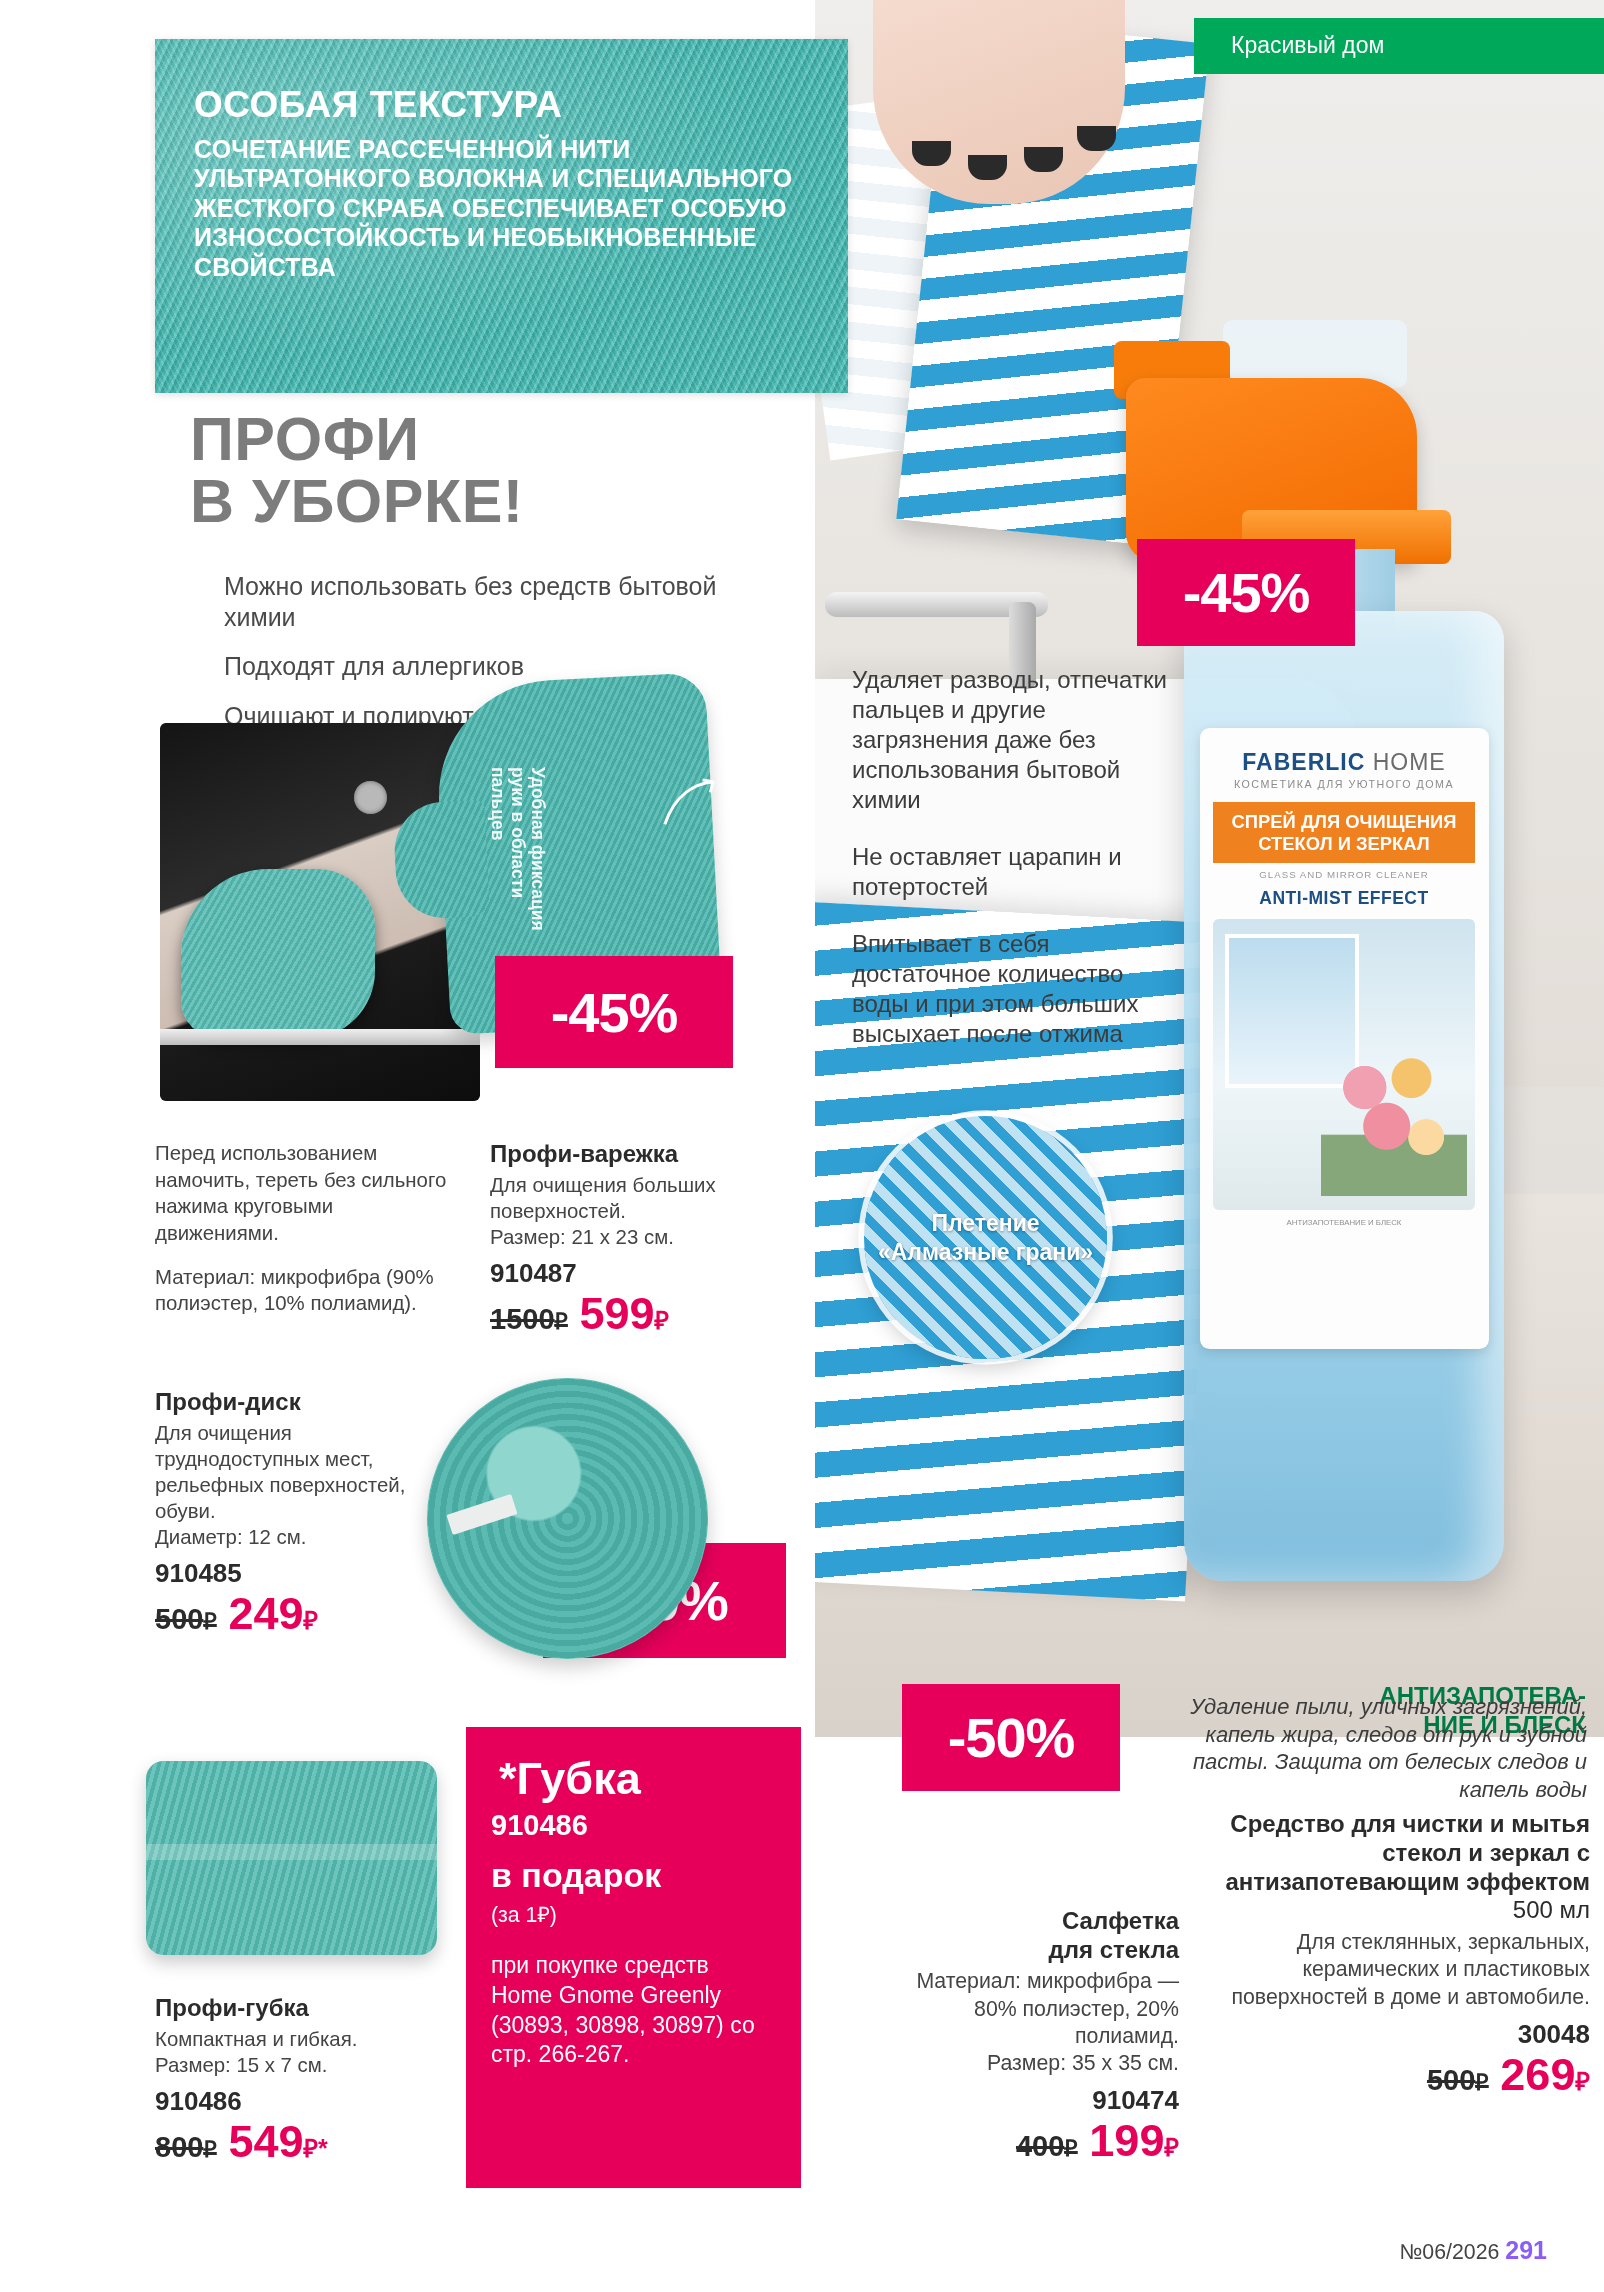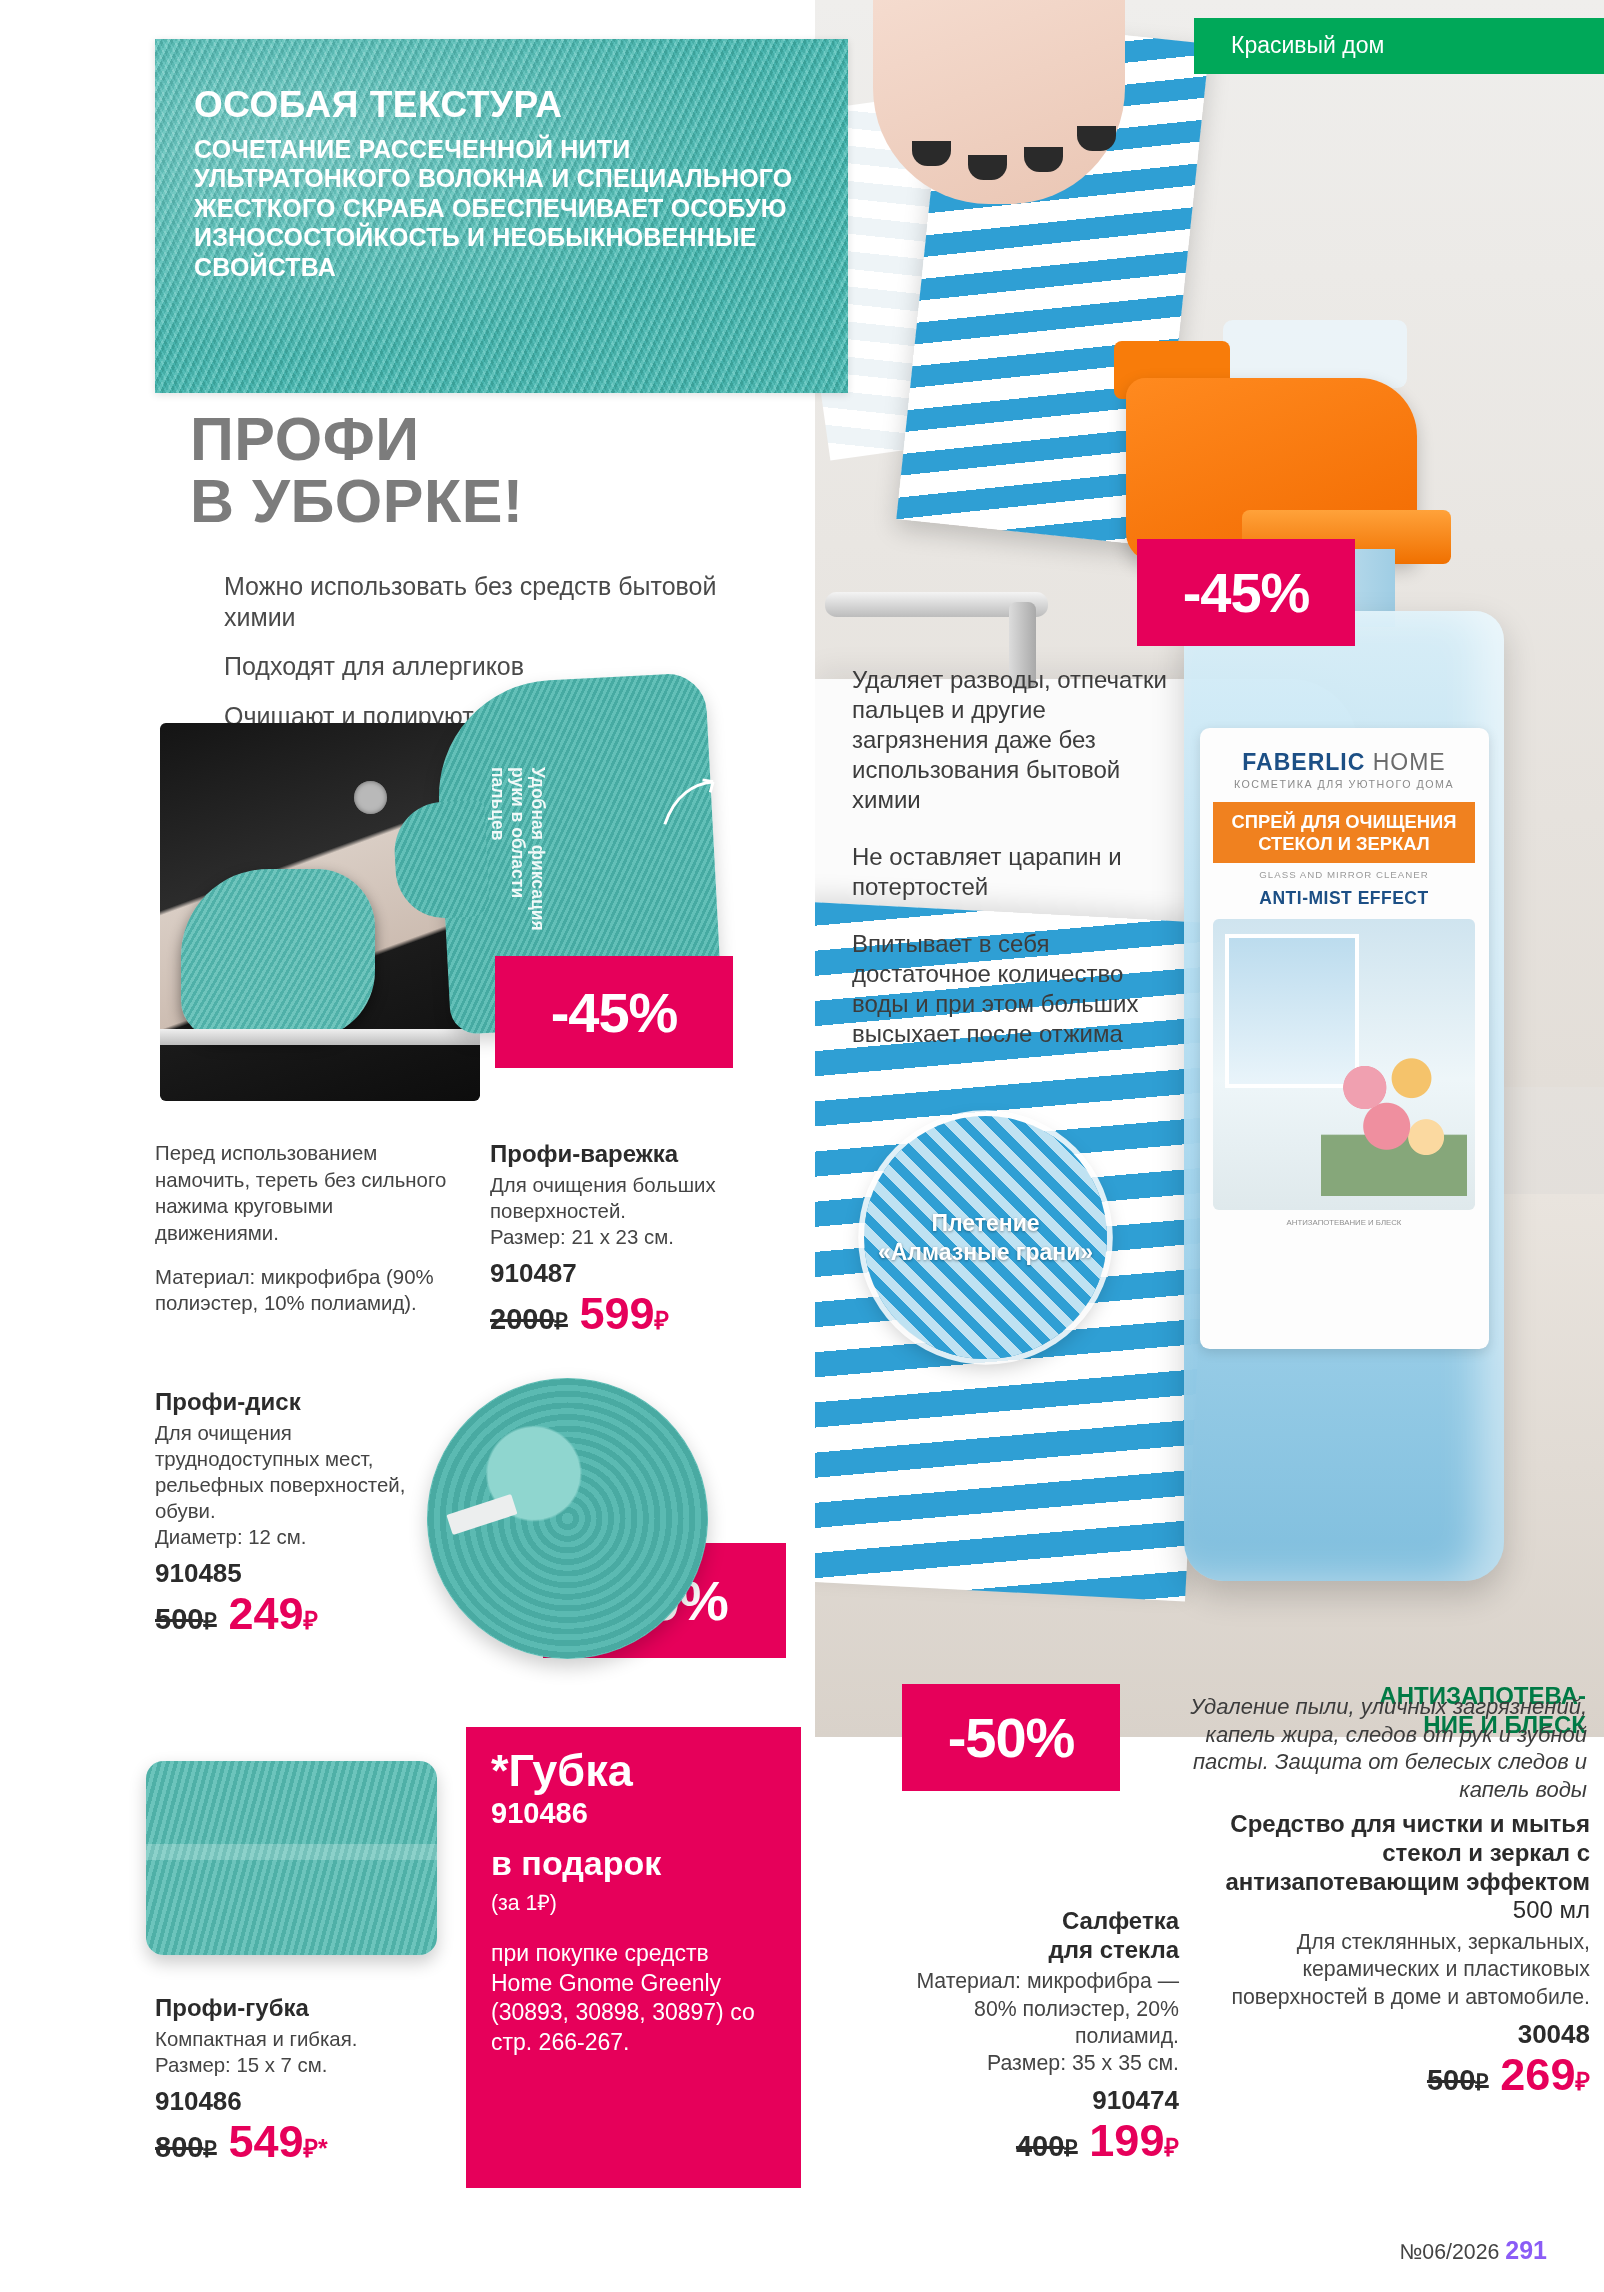--- a/index.html
+++ b/index.html
@@ -112,21 +112,21 @@
     box-shadow:0 7.8px 17.5px rgba(0,0,0,.2);
   }
   .sponge-photo::after{content:"";position:absolute;left:0;top:83px;width:100%;height:15.5px;background:rgba(255,255,255,.22);}
   .lt-sponge{position:absolute;left:155px;top:1994px;width:281px;}
 
   
   .gift{
     position:absolute;left:466px;top:1727px;width:335px;height:461px;background:#e6005a;color:#fff;padding:21.3px 25px;
     box-sizing:border-box;
   }
-  .gift .g1{font-size:45px;font-weight:700;line-height:1;margin:0;}
+  .gift .g1{font-size:45px;font-weight:700;line-height:1;margin:8px;}
   .gift .g2{font-size:29px;font-weight:600;margin:3.9px 0 13.6px 0;}
   .gift .g3{font-size:34px;font-weight:700;margin:0;}
   .gift .g4{font-size:21.3px;margin:3.9px 0 15.5px 0;}
   .gift .g5{font-size:23px;line-height:1.3;}
 
   
   .hero{
     position:absolute;left:815px;top:0;width:790px;height:1737px;overflow:hidden;
     background:linear-gradient(180deg,#f0efed 0%,#e7e4e0 45%,#ded9d4 100%);
   }
@@ -325,21 +325,21 @@
     <p>Перед использованием намочить, тереть без сильного нажима круговыми движениями.</p>
     <p>Материал: микрофибра (90% полиэстер, 10% полиамид).</p>
   </div>
 
   <div class="lt-mitt">
     <p class="prod-title">Профи-варежка</p>
     <p class="prod-desc" style="white-space:pre-line">Для очищения больших поверхностей.
 Размер: 21 х 23 см.</p>
     <div class="art">910487</div>
     <div class="price-row">
-      <span class="old"><span>2000</span><span class="rub">₽</span></span>
+      <span class="old"><span>1500</span><span class="rub">₽</span></span>
       <span class="new"><span>599</span><span class="rub">₽</span></span>
     </div>
   </div>
 
   <div class="lt-disc">
     <p class="prod-title">Профи-диск</p>
     <p class="prod-desc" style="white-space:pre-line">Для очищения труднодоступных мест, рельефных поверхностей, обуви.
 Диаметр: 12 см.</p>
     <div class="art">910485</div>
     <div class="price-row">

